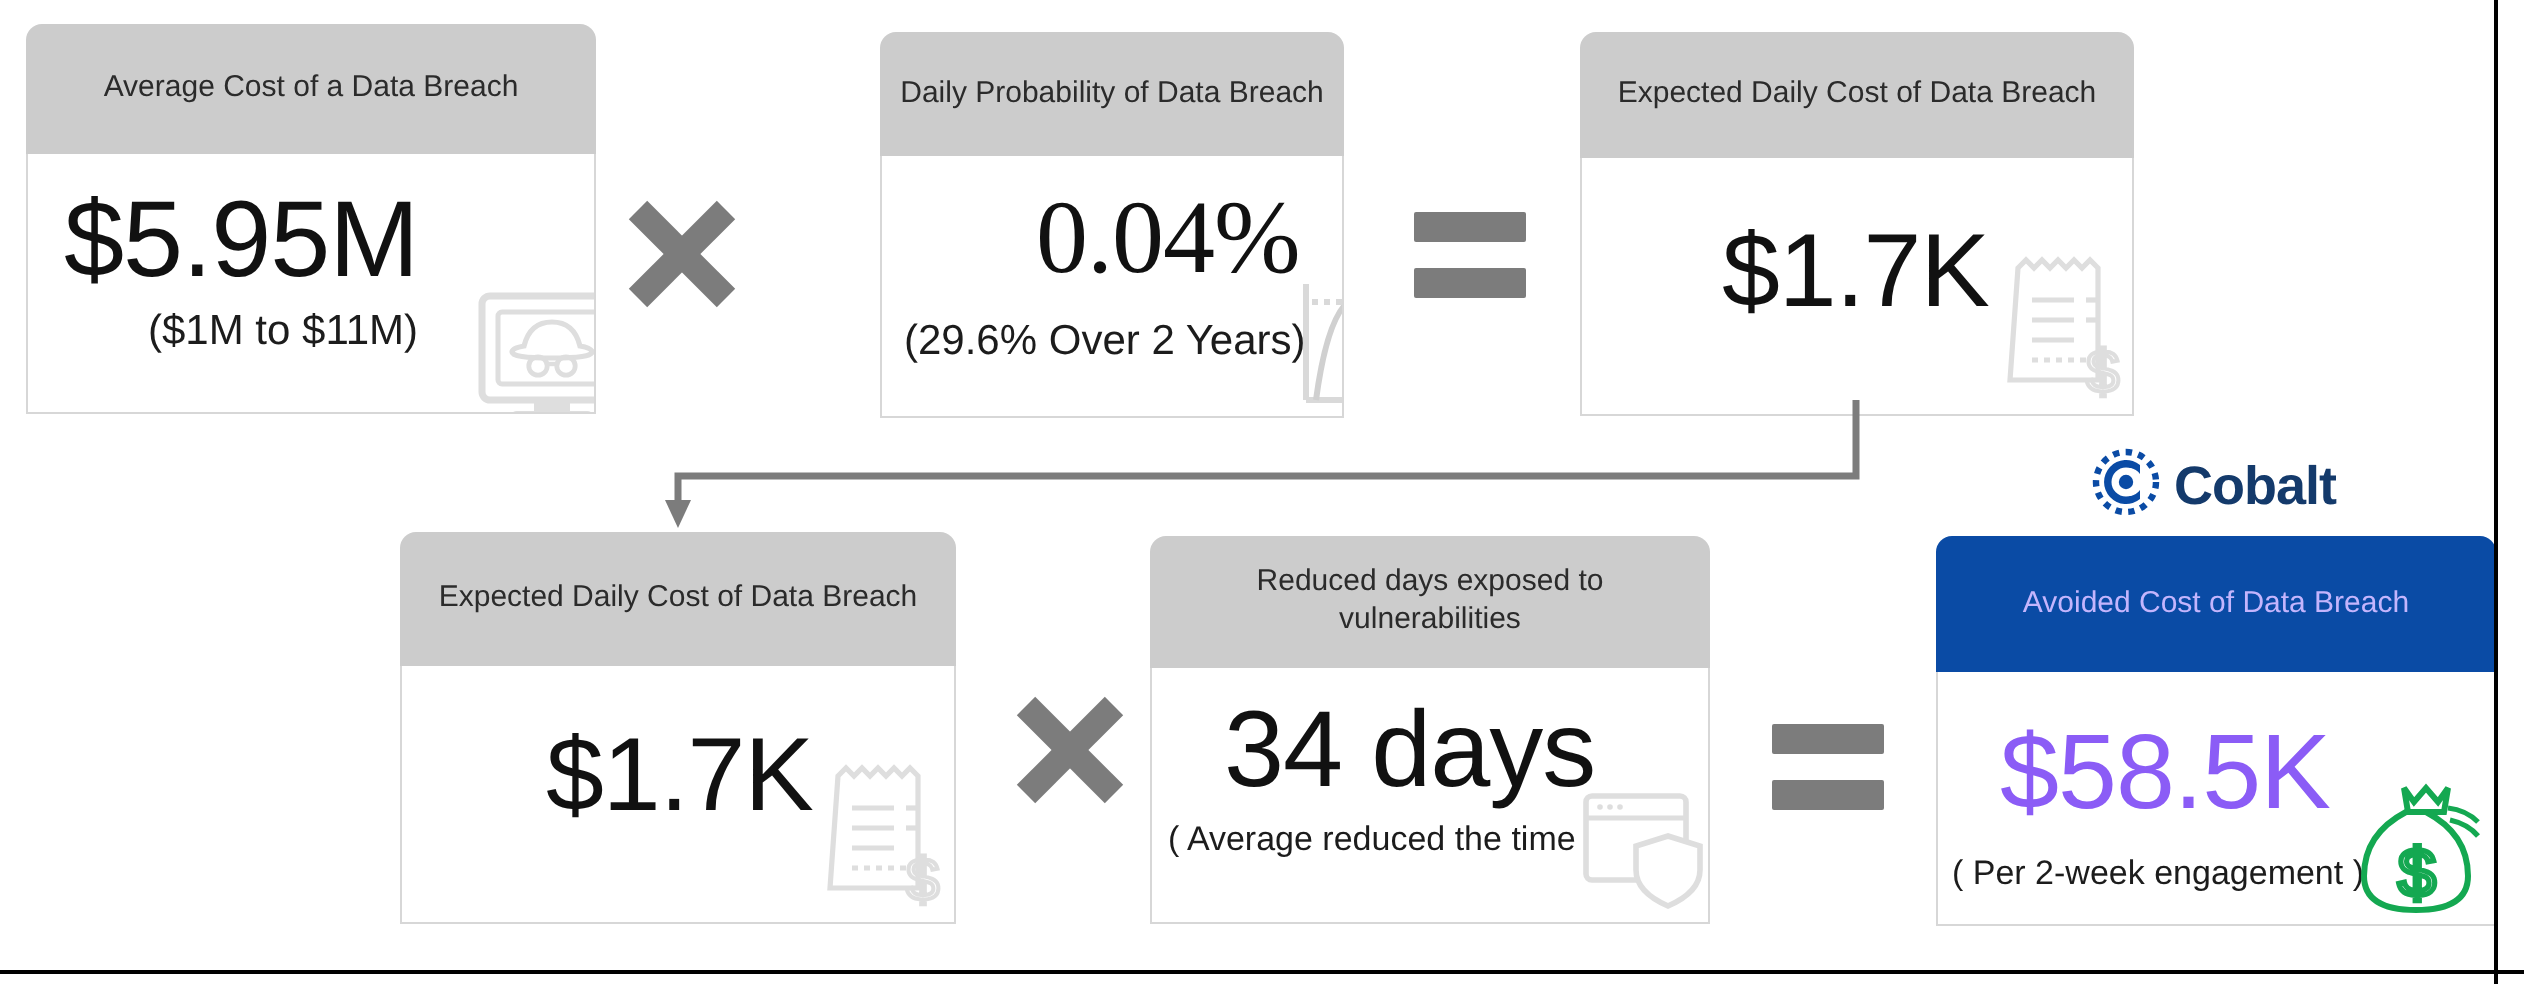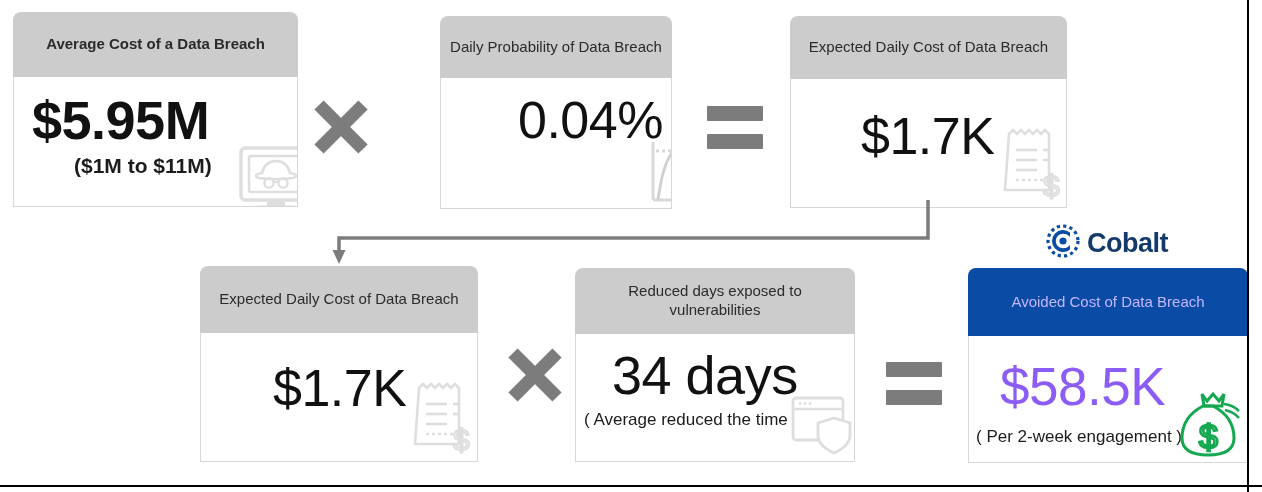--- a/index.html
+++ b/index.html
@@ -59,21 +59,21 @@
   .op-eq span{display:block;background:#7c7c7c;border-radius:1px;}
 
   .logo{position:absolute;display:flex;align-items:center;gap:7px;}
   .logo-text{font-size:27px;font-weight:bold;color:#143a6b;letter-spacing:-0.5px;}
 </style>
 </head>
 <body>
 
 <div id="stage">
 
-  <div class="card" style="left:13px;top:12px;width:285px;height:161px;font-weight:bold;">
+  <div class="card" style="left:13px;top:12px;width:285px;height:161px;">
     <div class="card-head" style="height:65px;">Average Cost of a Data Breach</div>
     <div class="card-body" style="height:130px;">
       <div class="big" style="left:18px;top:12px;font-size:54px;">$5.95M</div>
       <div class="sub" style="left:60px;top:76px;">($1M to $11M)</div>
 
       <span class="icon" style="left:222px;top:128px;">
         <svg width="80" height="78" viewBox="0 0 80 78" style="position:absolute;left:0;top:-62px;">
           <rect x="5" y="5" width="70" height="52" rx="4" fill="none" stroke="#dedede" stroke-width="3.5"></rect>
           <rect x="13" y="13" width="54" height="36" rx="2" fill="none" stroke="#dedede" stroke-width="2.5"></rect>
           <circle cx="66" cy="52" r="2.2" fill="#dedede"></circle>
@@ -93,21 +93,22 @@
   <div class="op op-x" style="left:311px;top:97px;">
     <svg width="60" height="60" viewBox="0 0 60 60">
       <line x1="8" y1="8" x2="52" y2="52" stroke="#7c7c7c" stroke-width="13"></line>
       <line x1="52" y1="8" x2="8" y2="52" stroke="#7c7c7c" stroke-width="13"></line>
     </svg>
   </div>
 
   <div class="card" style="left:392px;top:16px;width:280px;height:193px;padding-left:48px;">
     <div class="card-head" style="height:62px;">Daily Probability of Data Breach</div>
     <div class="card-body" style="height:131px;">
-      <div class="big" style="left:77px;top:12px;font-size:52px;">0.04%</div>
+      <div class="big" style="left:77px;top:12px;font-size:52px;font-family:Liberation Serif, serif;">0.04%</div>
+      <div class="sub" style="left:11px;top:80px;">(29.6% Over 2 Years)</div>
 
       <span class="icon" style="left:204px;top:60px;">
         <svg width="68" height="68" viewBox="0 0 68 68">
           <line x1="8" y1="4" x2="8" y2="62" stroke="#d9d9d9" stroke-width="3"></line>
           <line x1="8" y1="62" x2="64" y2="62" stroke="#d9d9d9" stroke-width="3"></line>
           <path d="M13 62 Q20 10 36 10 Q52 10 59 62" fill="none" stroke="#d0d0d0" stroke-width="3"></path>
           <line x1="11" y1="13" x2="64" y2="13" stroke="#d9d9d9" stroke-width="3" stroke-dasharray="3,3"></line>
         </svg>
       </span>
     </div>

